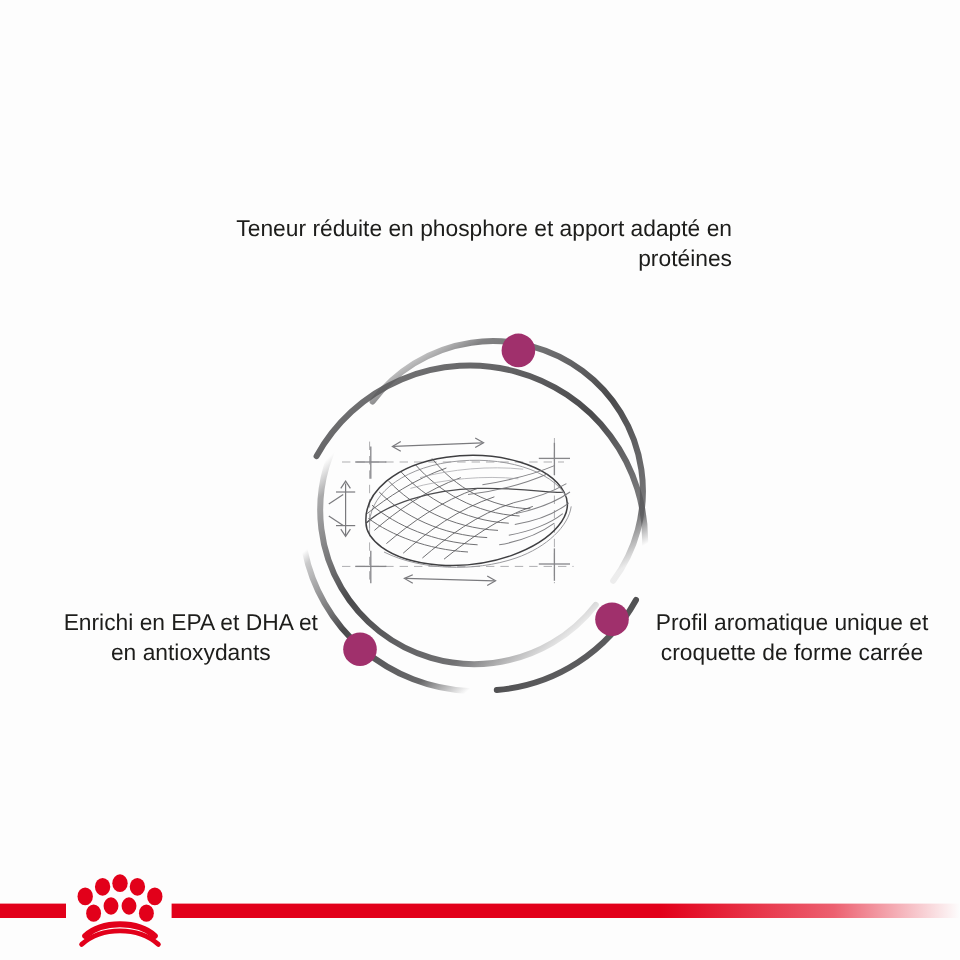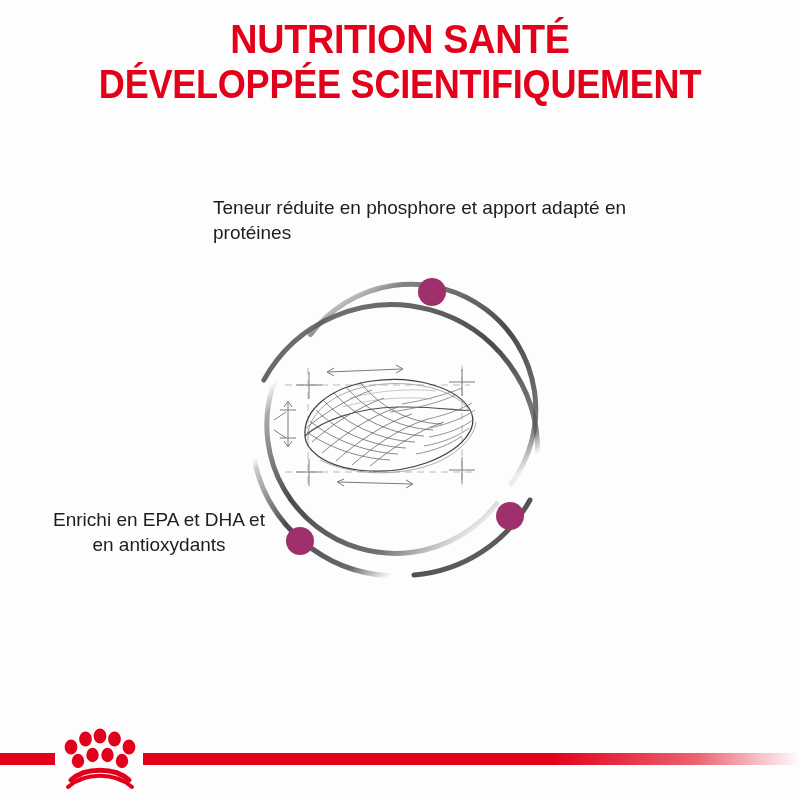--- a/index.html
+++ b/index.html
@@ -53,24 +53,23 @@
   
   .callout {
     position: absolute;
     color: #1d1d1b;
     font-size: 19px;
     line-height: 1.30;
     font-family: "Liberation Sans", sans-serif;
   }
   .callout-top {
     left: 190px;
-    top: 196px;
+    top: 180px;
     width: 420px;
-    text-align: left;
-    margin-left: 23px;
+    text-align: right;
   }
   .callout-left {
     left: 44px;
     top: 508px;
     width: 230px;
     text-align: center;
   }
   .callout-right {
     left: 540px;
     top: 508px;
@@ -98,29 +97,26 @@
     width: 800px;
     height: 92px;
   }
   .footer svg { display: block; }
 </style>
 </head>
 <body>
 
 <div id="page">
 
-  <div class="title-block">
-    <span class="title-line title-line-1">NUTRITION SANTÉ</span>
-    <span class="title-line title-line-2">DÉVELOPPÉE SCIENTIFIQUEMENT</span>
-  </div>
 
   <div class="callout callout-top">Teneur réduite en phosphore et apport adapté en protéines</div>
 
   <div class="callout callout-left">Enrichi en EPA et DHA et en antioxydants</div>
 
+  <div class="callout callout-right">Profil aromatique unique et croquette de forme carrée</div>
 
   <div class="diagram">
     <svg width="340" height="340" viewBox="0 0 340 340">
       <defs>
 
         <linearGradient id="gradOuter" x1="0" y1="0" x2="1" y2="1">
           <stop offset="0%" stop-color="#58585a" stop-opacity="0"></stop>
           <stop offset="14%" stop-color="#58585a" stop-opacity="0.85"></stop>
           <stop offset="55%" stop-color="#4a4a4c" stop-opacity="1"></stop>
           <stop offset="92%" stop-color="#58585a" stop-opacity="0.75"></stop>

